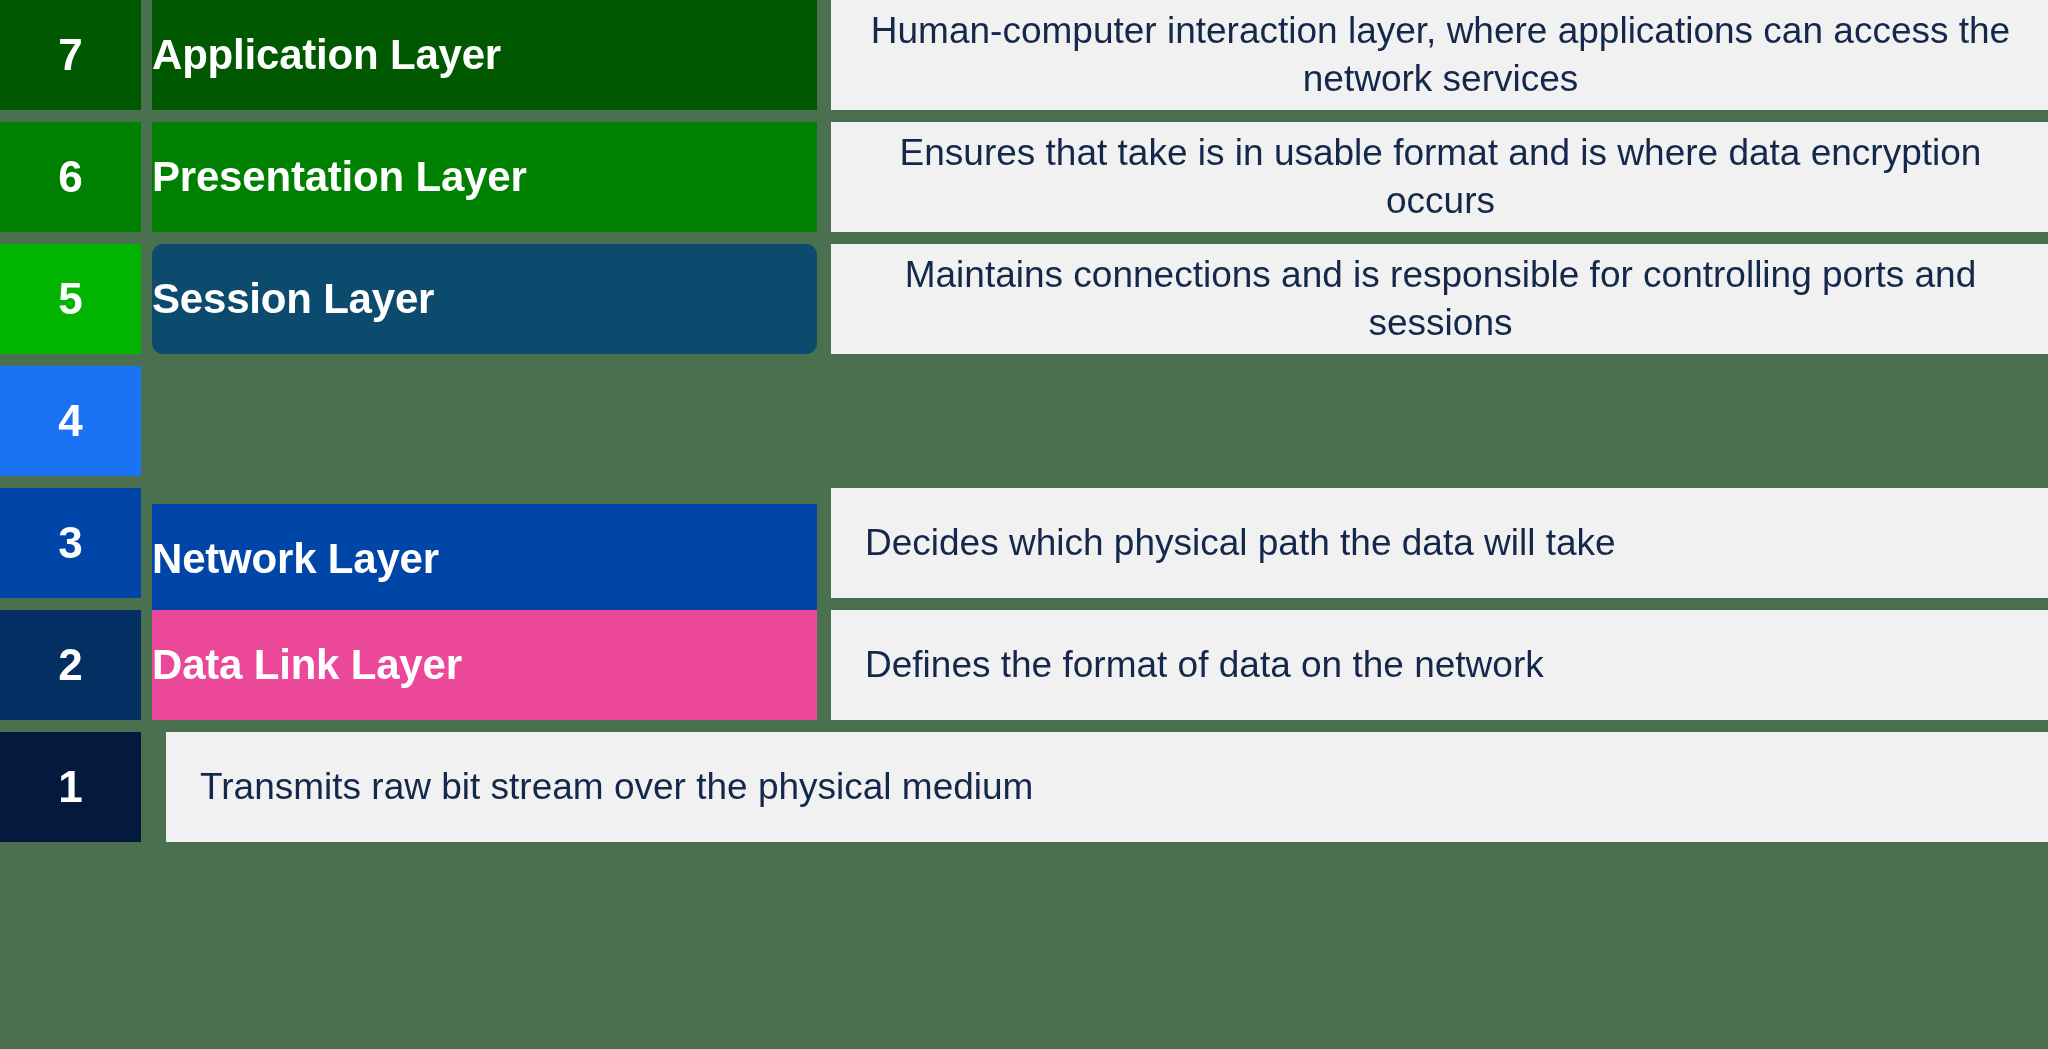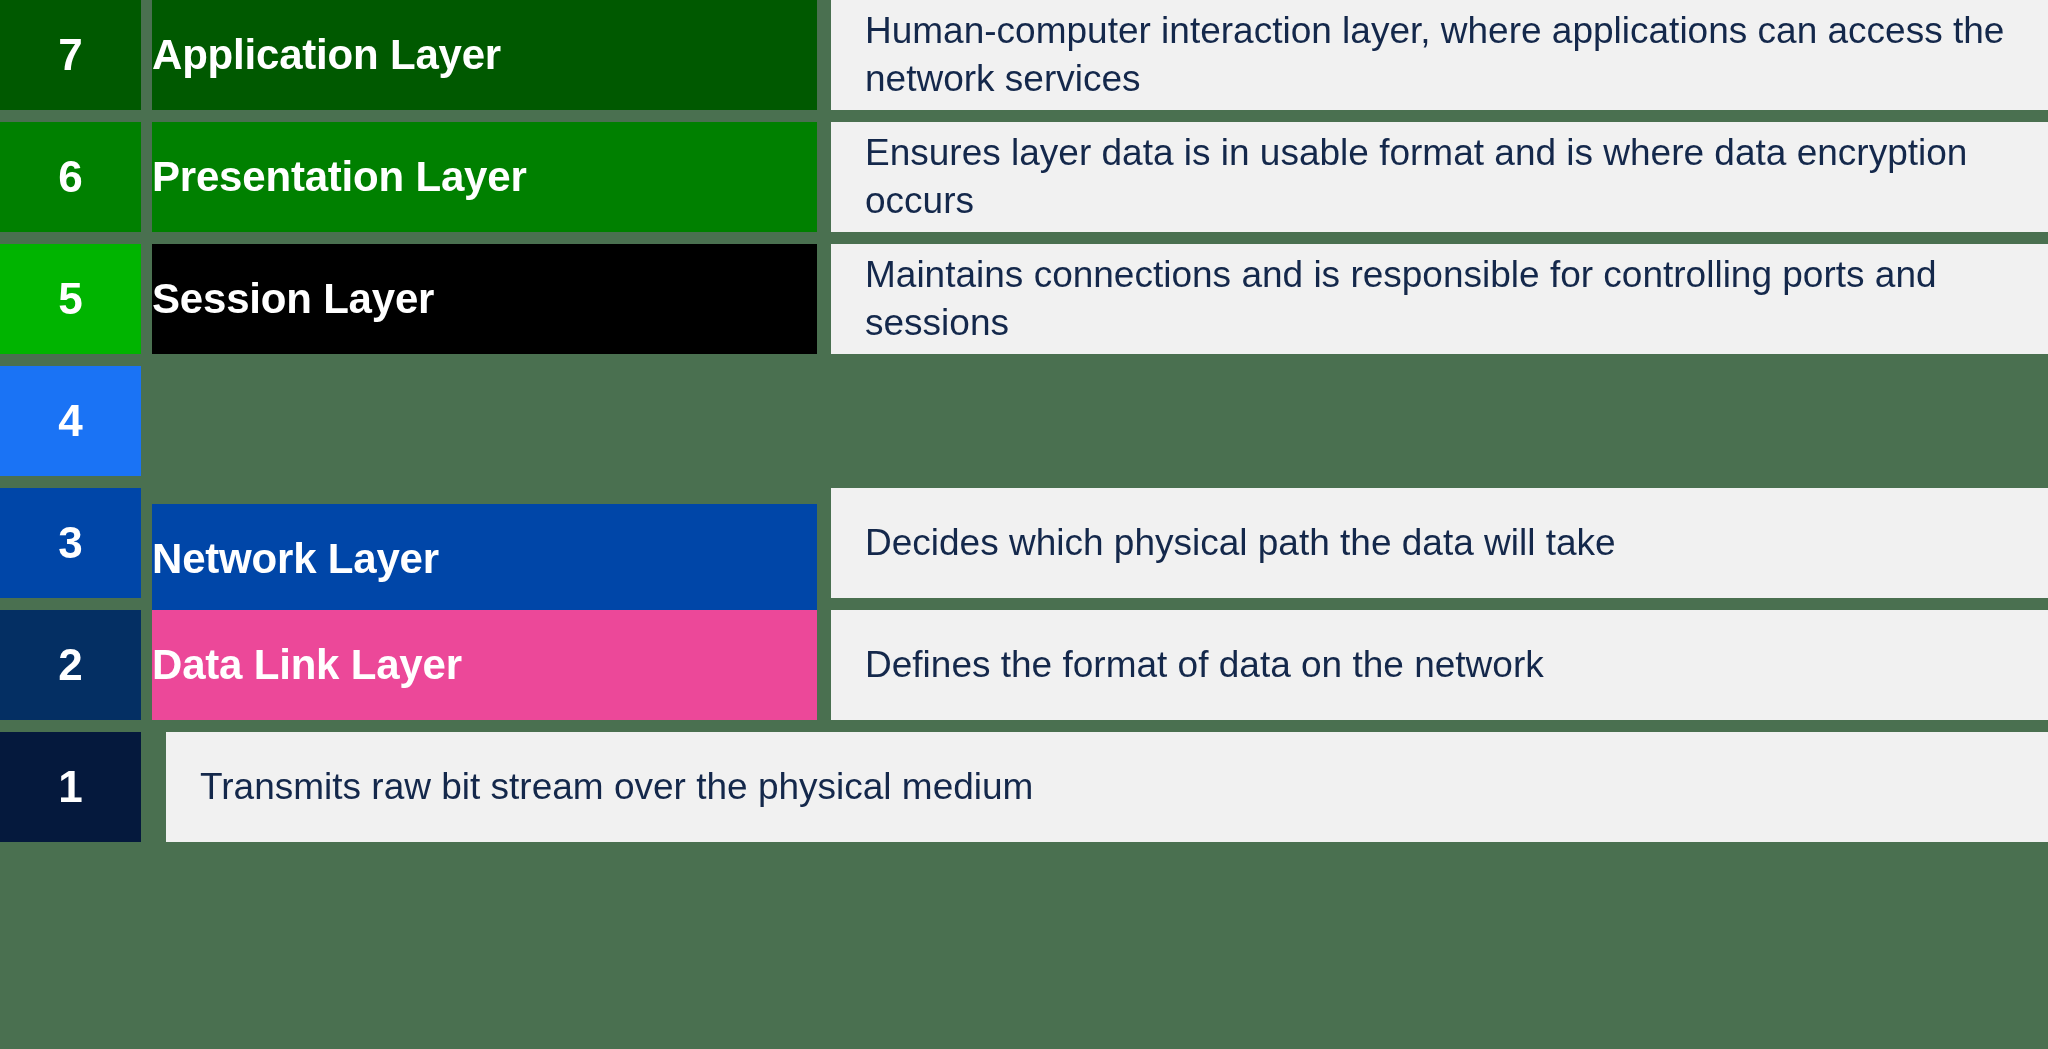--- a/index.html
+++ b/index.html
@@ -78,20 +78,21 @@
 
   
   .desc-cell {
     flex: 1 1 auto;
     height: 110px;
     background: #f1f1f1;
     display: flex;
     align-items: center;
     padding: 0 32px 0 34px;
     box-sizing: border-box;
+    text-align: center;
   }
   .desc-text {
     color: #14284b;
     font-size: 37px;
     line-height: 1.29;
     font-weight: 400;
     max-width: 1160px;
   }
 
   .h-gap {
@@ -114,28 +115,28 @@
         <div class="desc-text">Human-computer interaction layer, where applications can access the network services</div>
       </div>
     </div>
     <div class="h-gap"></div>
     <div class="osi-row">
       <div class="num-cell" style="background: rgb(0, 128, 0);">6</div>
       <div class="v-gap"></div>
       <div class="name-cell" style="background: rgb(0, 128, 0);">Presentation Layer</div>
       <div class="v-gap2"></div>
       <div class="desc-cell">
-        <div class="desc-text">Ensures layer data is in usable format and is where data encryption occurs</div>
+        <div class="desc-text">Ensures that take is in usable format and is where data encryption occurs</div>
       </div>
     </div>
     <div class="h-gap"></div>
     <div class="osi-row">
       <div class="num-cell" style="background: rgb(0, 180, 0);">5</div>
       <div class="v-gap"></div>
-      <div class="name-cell" style="background: #000000;">Session Layer</div>
+      <div class="name-cell" style="background: #0c4a6e; border-radius: 11px;">Session Layer</div>
       <div class="v-gap2"></div>
       <div class="desc-cell">
         <div class="desc-text">Maintains connections and is responsible for controlling ports and sessions</div>
       </div>
     </div>
     <div class="h-gap"></div>
     <div class="osi-row">
       <div class="num-cell" style="background: rgb(26, 115, 245);">4</div>
       <div class="v-gap"></div>
       <div class="v-gap2"></div>

